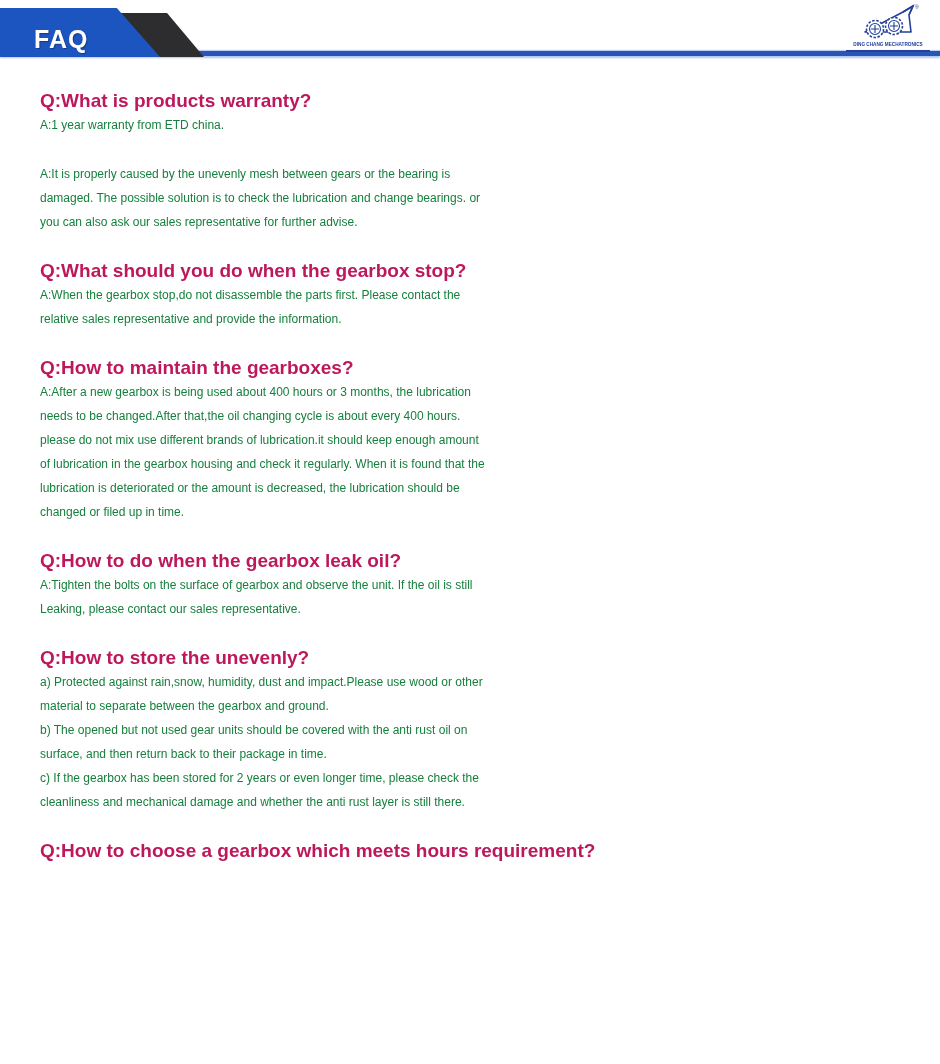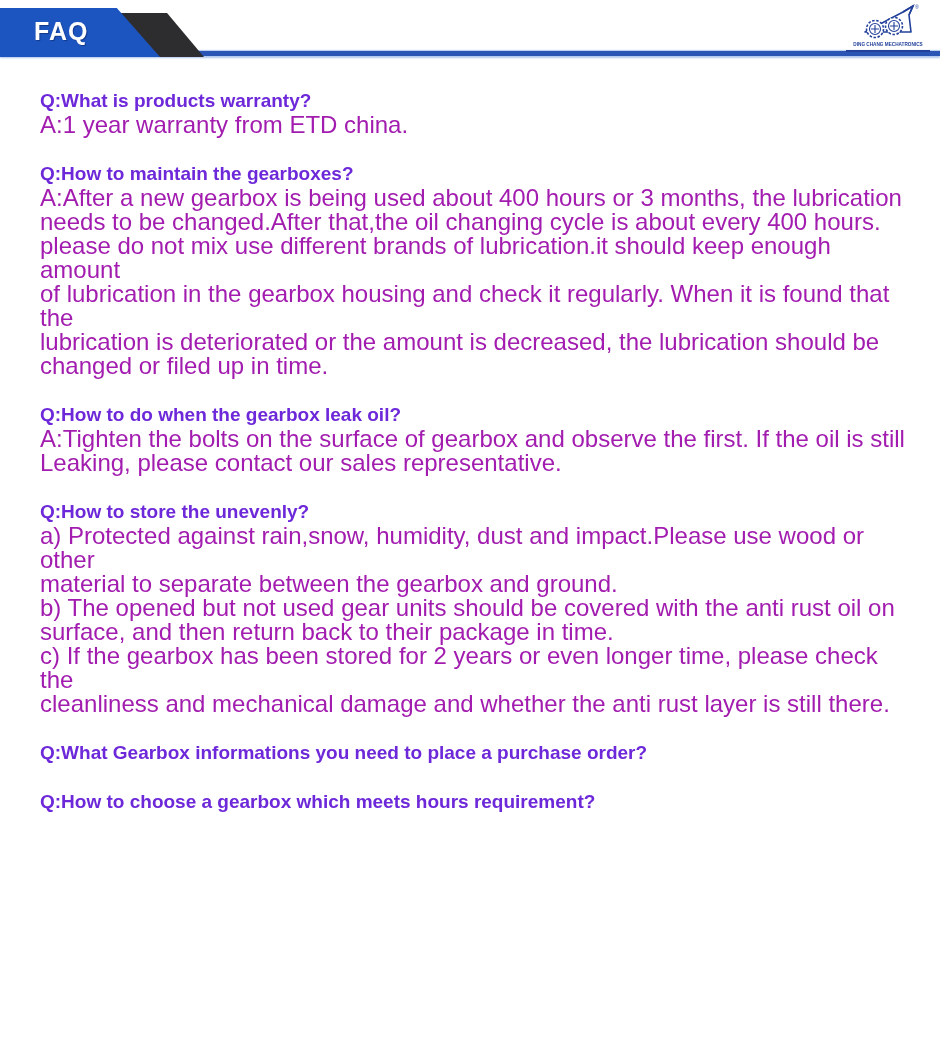--- a/index.html
+++ b/index.html
@@ -23,47 +23,47 @@
     position: absolute; left: 116px; top: 13px; width: 88px; height: 44px;
     background: #2d2d2f;
     clip-path: polygon(0 0, 58% 0, 100% 100%, 40% 100%);
   }
   .banner-blue {
     position: absolute; left: 0; top: 8px; width: 160px; height: 49px;
     background: #1d55c0;
     clip-path: polygon(0 0, 73% 0, 100% 100%, 0 100%);
   }
   .banner-title {
-    position: absolute; left: 34px; top: 17px;
+    position: absolute; left: 34px; top: 25px;
     color: #ffffff; font-size: 25px; font-weight: bold; letter-spacing: 1px;
     text-shadow: 1px 1px 1px rgba(0,0,40,0.35);
   }
 
   
   .logo { position: absolute; right: 6px; top: 2px; width: 92px; text-align: center; }
   .logo svg { display: block; margin: 0 auto; }
   .logo-caption {
     display: block;
     color: #23409a; font-size: 6px; font-weight: bold; white-space: nowrap;
     transform: scale(0.78); transform-origin: center top;
     line-height: 7px;
   }
   .logo-underline { height: 2px; background: #23409a; margin: 1px 4px 0 4px; }
 
   
   .content { padding: 32px 30px 0 40px; }
   .faq-item { margin-bottom: 25px; }
   .faq-q {
-    color: #6d28d9; font-weight: bold;
+    color: #be185d; font-weight: bold;
     font-size: 19px; line-height: 24px;
     white-space: pre-line;
   }
   .faq-a {
-    color: #a21caf;
-    font-size: 24px; line-height: 24px;
+    color: #15803d;
+    font-size: 12px; line-height: 24px;
     white-space: pre-line;
   }
 </style>
 </head>
 <body>
 
 <div class="header">
   <div class="header-line"></div>
   <div class="banner-black"></div>
   <div class="banner-blue"></div>
@@ -91,43 +91,50 @@
     <div class="logo-underline"></div>
   </div>
 </div>
 
 <div class="content">
   <div class="faq-item">
     <div class="faq-q">Q:What is products warranty?</div>
     <div class="faq-a">A:1 year warranty from ETD china.</div>
   </div>
   <div class="faq-item">
+    <div class="faq-a">A:It is properly caused by the unevenly mesh between gears or the bearing is
+damaged. The possible solution is to check the lubrication and change bearings. or
+you can also ask our sales representative for further advise.</div>
+  </div>
+  <div class="faq-item">
+    <div class="faq-q">Q:What should you do when the gearbox stop?</div>
+    <div class="faq-a">A:When the gearbox stop,do not disassemble the parts first. Please contact the
+relative sales representative and provide the information.</div>
   </div>
   <div class="faq-item">
     <div class="faq-q">Q:How to maintain the gearboxes?</div>
     <div class="faq-a">A:After a new gearbox is being used about 400 hours or 3 months, the lubrication
 needs to be changed.After that,the oil changing cycle is about every 400 hours.
 please do not mix use different brands of lubrication.it should keep enough amount
 of lubrication in the gearbox housing and check it regularly. When it is found that the
 lubrication is deteriorated or the amount is decreased, the lubrication should be
 changed or filed up in time.</div>
   </div>
   <div class="faq-item">
     <div class="faq-q">Q:How to do when the gearbox leak oil?</div>
-    <div class="faq-a">A:Tighten the bolts on the surface of gearbox and observe the first. If the oil is still
+    <div class="faq-a">A:Tighten the bolts on the surface of gearbox and observe the unit. If the oil is still
 Leaking, please contact our sales representative.</div>
   </div>
   <div class="faq-item">
     <div class="faq-q">Q:How to store the unevenly?</div>
     <div class="faq-a">a) Protected against rain,snow, humidity, dust and impact.Please use wood or other
 material to separate between the gearbox and ground.
 b) The opened but not used gear units should be covered with the anti rust oil on
 surface, and then return back to their package in time.
 c) If the gearbox has been stored for 2 years or even longer time, please check the
 cleanliness and mechanical damage and whether the anti rust layer is still there.</div>
   </div>
   <div class="faq-item">
-    <div class="faq-q">Q:What Gearbox informations you need to place a purchase order?</div>
   </div>
   <div class="faq-item">
     <div class="faq-q">Q:How to choose a gearbox which meets hours requirement?</div>
   </div>
 </div>
 
 </body></html>

